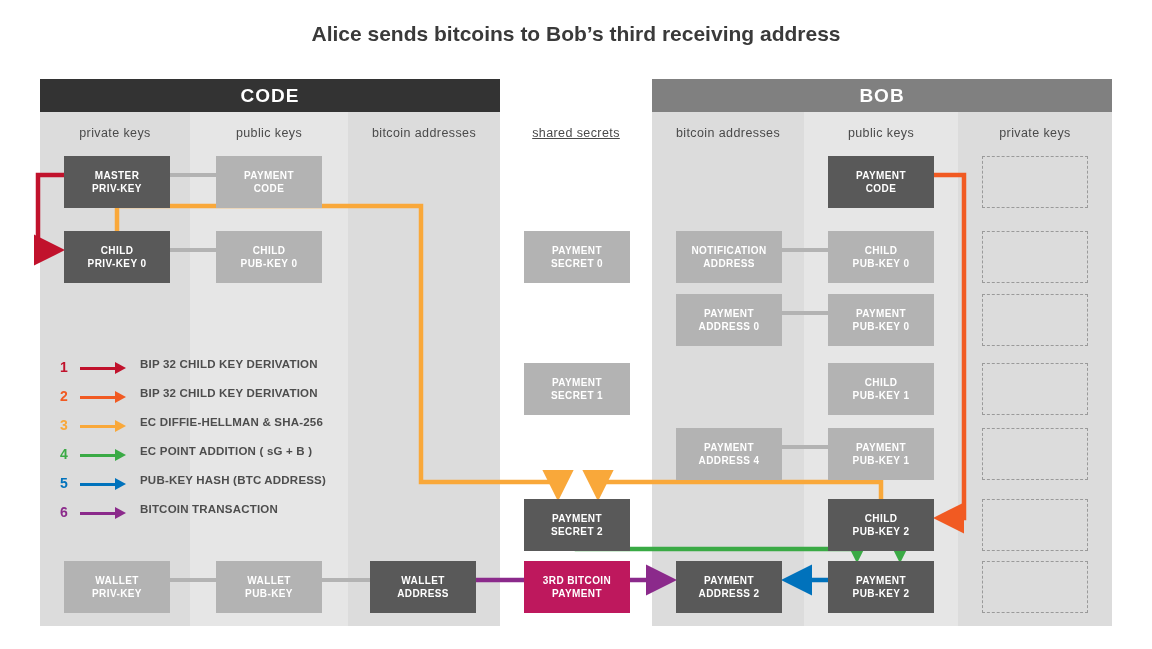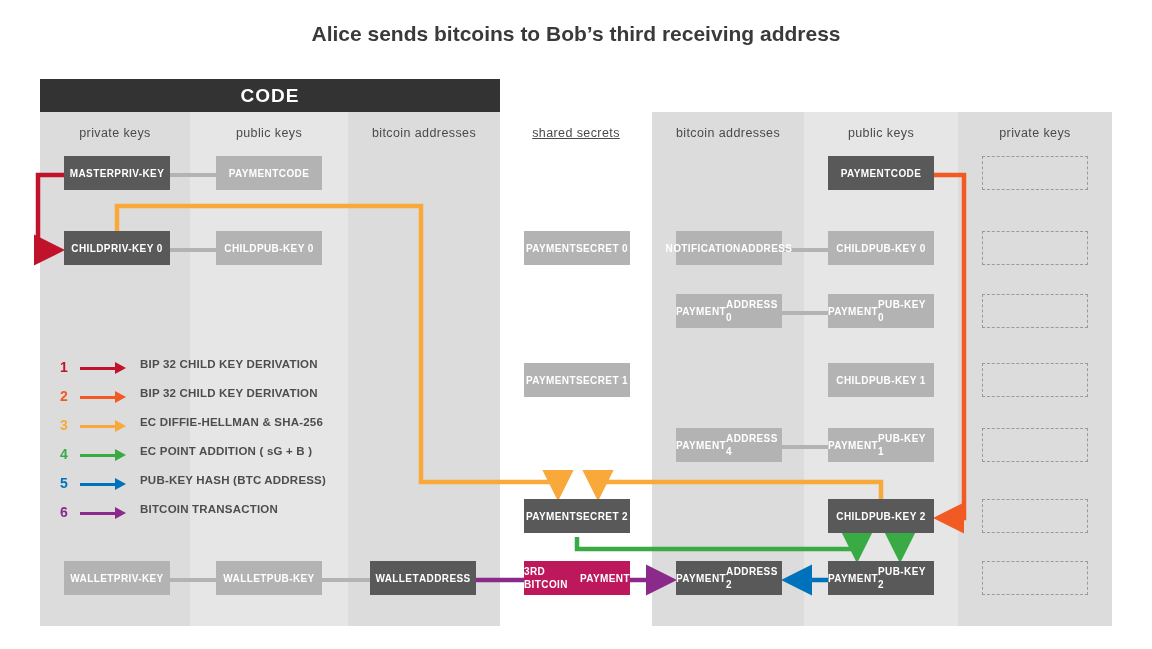--- a/index.html
+++ b/index.html
@@ -24,25 +24,25 @@
   .party.alice{background:#333333;}
   .party.bob{background:#808080;}
 
   
   .colcap{position:absolute;top:118px;height:22px;
           font-size:12.5px;color:#4a4a4a;
           display:flex;align-items:center;justify-content:center;
           letter-spacing:.4px;}
 
   
-  .node{position:absolute;width:106px;height:34px;
-        display:flex;align-items:center;
+  .node{position:absolute;width:106px;height:52px;
+        display:flex;flex-direction:column;align-items:center;
         justify-content:center;color:#ffffff;font-size:10px;
         font-weight:bold;line-height:13px;letter-spacing:.4px;
-        text-align:left;box-sizing:border-box;}
+        text-align:center;box-sizing:border-box;}
   .node .l2{display:block;}
   .node.grey{background:#b3b3b3;}
   .node.dgrey{background:#595959;}
   .node.black{background:#be185d;}
   .node.dash{background:transparent;border:1.6px dashed #9a9a9a;}
 
   
   .legend{position:absolute;left:60px;top:352px;width:300px;}
   .lrow{position:relative;height:29px;}
   .lnum{position:absolute;left:0;top:3px;width:14px;text-align:left;
@@ -66,20 +66,21 @@
   <div id="bands">
       <div class="band dark" style="left: 40px; width: 150px;"></div>
       <div class="band light" style="left: 190px; width: 158px;"></div>
       <div class="band dark" style="left: 348px; width: 152px;"></div>
       <div class="band dark" style="left: 652px; width: 152px;"></div>
       <div class="band light" style="left: 804px; width: 154px;"></div>
       <div class="band dark" style="left: 958px; width: 154px;"></div>
     </div>
 
   <div class="party alice" style="left:40px;width:460px;">CODE</div>
+  <div class="party bob" style="left:652px;width:460px;">BOB</div>
 
   <div id="colcaps">
       <div class="colcap" style="left: 40px; width: 150px;">private keys</div>
       <div class="colcap" style="left: 190px; width: 158px;">public keys</div>
       <div class="colcap" style="left: 348px; width: 152px;">bitcoin addresses</div>
       <div class="colcap" style="left: 500px; width: 152px; text-decoration: underline;">shared secrets</div>
       <div class="colcap" style="left: 652px; width: 152px;">bitcoin addresses</div>
       <div class="colcap" style="left: 804px; width: 154px;">public keys</div>
       <div class="colcap" style="left: 958px; width: 154px;">private keys</div>
     </div>

